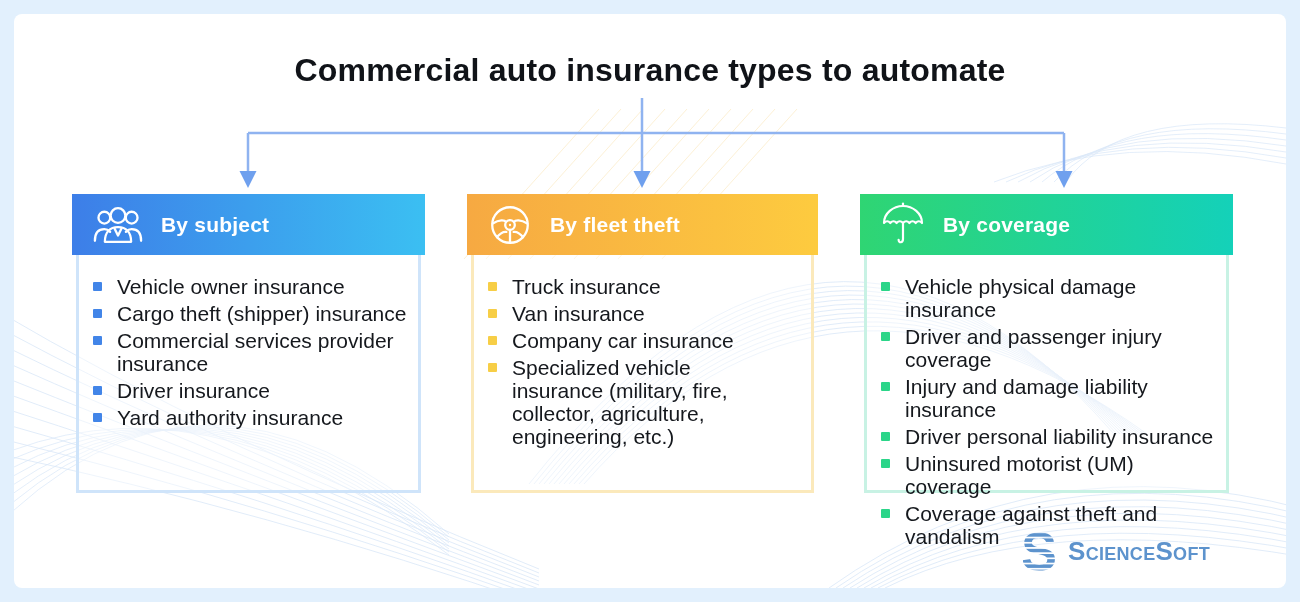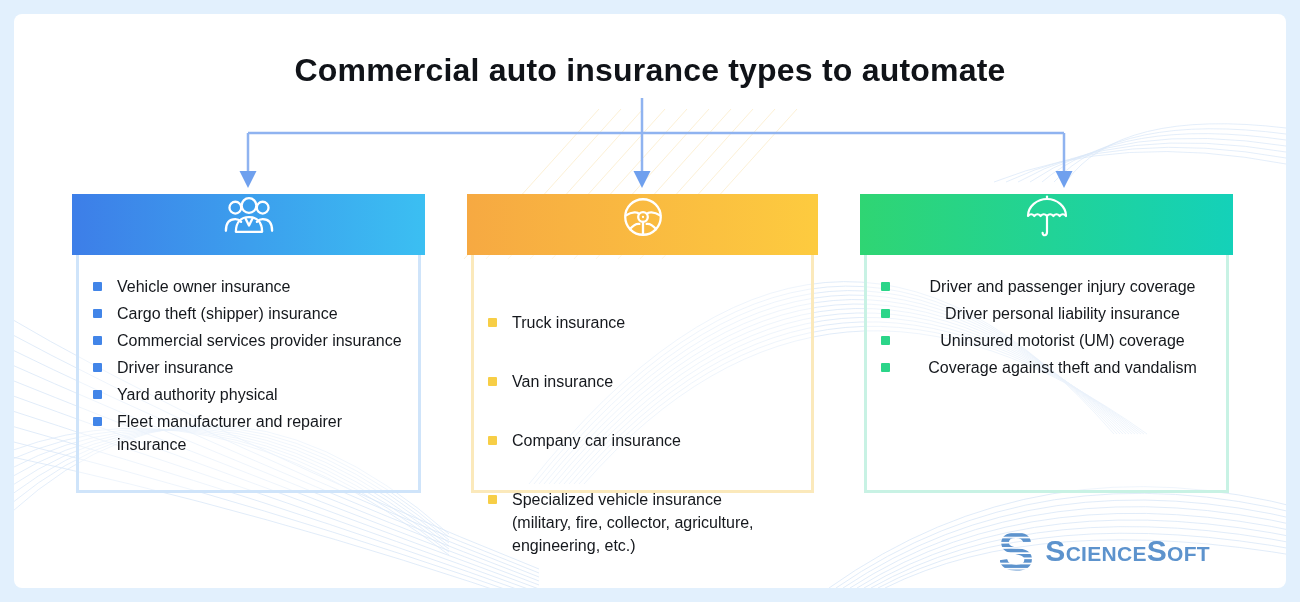--- a/index.html
+++ b/index.html
@@ -7,34 +7,34 @@
   .page{position:relative;width:1300px;height:602px;background:#E2F0FD;overflow:hidden;}
   .card{position:absolute;left:14px;top:14px;width:1272px;height:574px;background:#ffffff;border-radius:8px;overflow:hidden;}
   .decor{position:absolute;left:0;top:0;width:1272px;height:574px;z-index:1;pointer-events:none;}
   .connector{position:absolute;left:0;top:0;width:1272px;height:574px;z-index:2;pointer-events:none;}
   .title{position:absolute;left:0;right:0;top:38px;margin:0;text-align:center;z-index:3;
          font-size:32px;font-weight:bold;color:#101318;letter-spacing:.2px;}
   .columns{position:absolute;inset:0;z-index:3;}
   .col{position:absolute;top:180px;}
   .col-0{left:58px;width:353px;}
   .col-1{left:453px;width:351px;}
-  .col-2{left:846px;width:373px;text-align:center;}
+  .col-2{left:846px;width:373px;}
   .chead{height:61px;display:flex;align-items:center;gap:17px;padding:0 20px;box-sizing:border-box;
-         background:linear-gradient(90deg,var(--g1),var(--g2));flex-direction:column;}
+         background:linear-gradient(90deg,var(--g1),var(--g2));}
   .chead-title{color:#ffffff;font-size:21px;font-weight:bold;letter-spacing:.2px;}
   .icon-wrap{display:flex;align-items:center;}
   .icon-wrap svg{display:block;stroke:#ffffff;fill:none;stroke-width:2.2;stroke-linecap:round;stroke-linejoin:round;}
   .cbody{margin:0 4px;height:238px;box-sizing:border-box;border:3px solid var(--bd);border-top:none;
          background:rgba(255,255,255,.45);}
   .items{list-style:none;margin:0;padding:20px 6px 0 12px;}
-  .item{position:relative;padding-left:26px;font-size:16px;line-height:23px;margin-bottom:4px;color:#15181d;}
+  .item{position:relative;padding-left:26px;font-size:21px;line-height:23px;margin-bottom:4px;color:#15181d;}
   .item::before{content:"";position:absolute;left:2px;top:7px;width:9px;height:9px;background:var(--bullet);border-radius:1px;}
-  .col-1 .item{max-width:252px;margin-top:36px;}
+  .col-1 .item{max-width:252px;}
   .logo{position:absolute;right:76px;bottom:14px;display:flex;align-items:center;gap:9px;z-index:3;}
-  .logo-text{font-size:30px;font-weight:bold;font-variant:small-caps;color:#5D93CD;letter-spacing:.3px;}
+  .logo-text{font-size:26px;font-weight:bold;font-variant:small-caps;color:#5D93CD;letter-spacing:.3px;}
 </style>
 </head>
 <body>
 
 <div class="page">
   <div class="card">
 
     <svg class="decor" id="decor">
         <path d="M 515 470 Q 815 92 1100 420" fill="none" stroke="#D9E7F8" stroke-width="1" opacity="0.8"></path>
         <path d="M 520 470 Q 815 101 1103 420" fill="none" stroke="#D9E7F8" stroke-width="1" opacity="0.8"></path>
@@ -126,22 +126,21 @@
               </svg>
             </span>
             <span class="chead-title">By subject</span>
           </div>
           <div class="cbody">
             <ul class="items">
               <li class="item">Vehicle owner insurance</li>
               <li class="item">Cargo theft (shipper) insurance</li>
               <li class="item">Commercial services provider insurance</li>
               <li class="item">Driver insurance</li>
-              <li class="item">Yard authority physical</li>
-              <li class="item">Fleet manufacturer and repairer insurance</li>
+              <li class="item">Yard authority insurance</li>
             </ul>
           </div>
         </div>
         <div class="col col-1" style="--g1: #F6A942; --g2: #FDCB3F; --bd: #FBE9BB; --bullet: #F7CE46;">
           <div class="chead">
             <span class="icon-wrap">
               <svg width="46" height="46" viewBox="0 0 44 44">
                 <circle cx="22" cy="22" r="17"></circle>
                 <circle cx="22" cy="22" r="4.6"></circle>
                 <circle cx="22" cy="22" r="1.1" fill="#ffffff" stroke="none"></circle>
@@ -169,21 +168,23 @@
               <svg width="46" height="48" viewBox="0 0 46 48">
                 <path d="M23 5 C13 5 4 12.5 4 22 Q7.2 18.5 10.3 22 Q13.5 18.5 16.6 22 Q19.8 18.5 23 22 Q26.2 18.5 29.4 22 Q32.5 18.5 35.7 22 Q38.8 18.5 42 22 C42 12.5 33 5 23 5 Z"></path>
                 <path d="M23 5 V2.6"></path>
                 <path d="M23 22.5 V38 C23 42.2 18.6 42.2 18.6 38.8"></path>
               </svg>
             </span>
             <span class="chead-title">By coverage</span>
           </div>
           <div class="cbody">
             <ul class="items">
+              <li class="item">Vehicle physical damage insurance</li>
               <li class="item">Driver and passenger injury coverage</li>
+              <li class="item">Injury and damage liability insurance</li>
               <li class="item">Driver personal liability insurance</li>
               <li class="item">Uninsured motorist (UM) coverage</li>
               <li class="item">Coverage against theft and vandalism</li>
             </ul>
           </div>
         </div>
       </div>
 
     <div class="logo">
       <svg width="36" height="46" viewBox="0 0 36 46">

